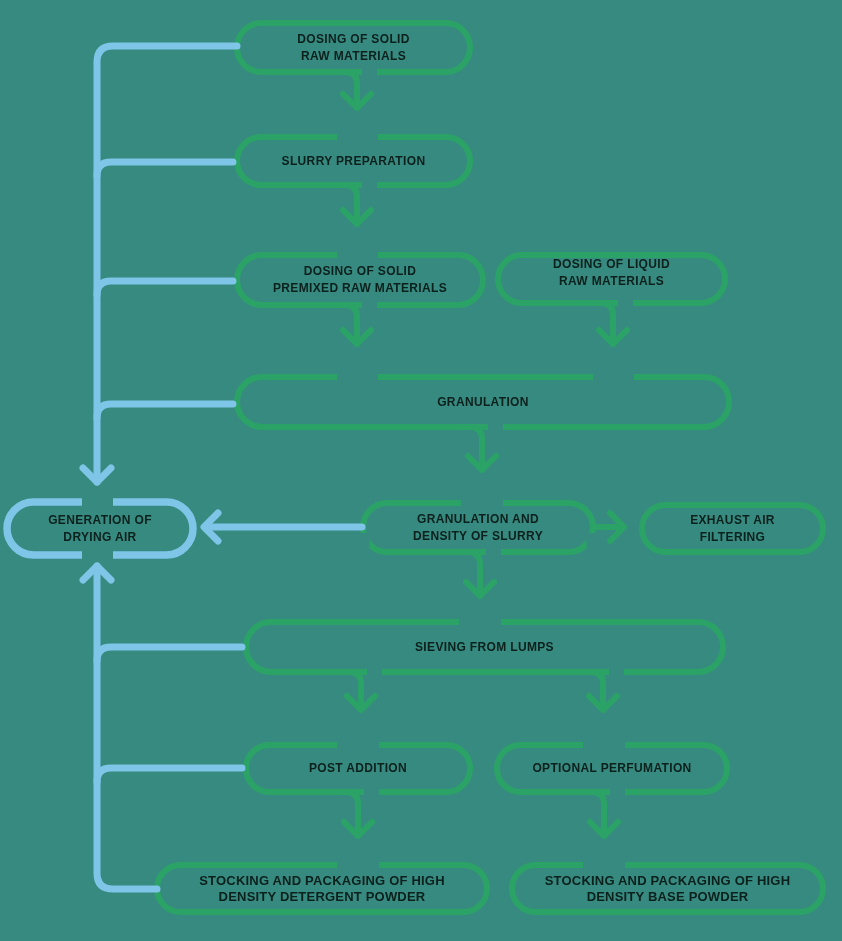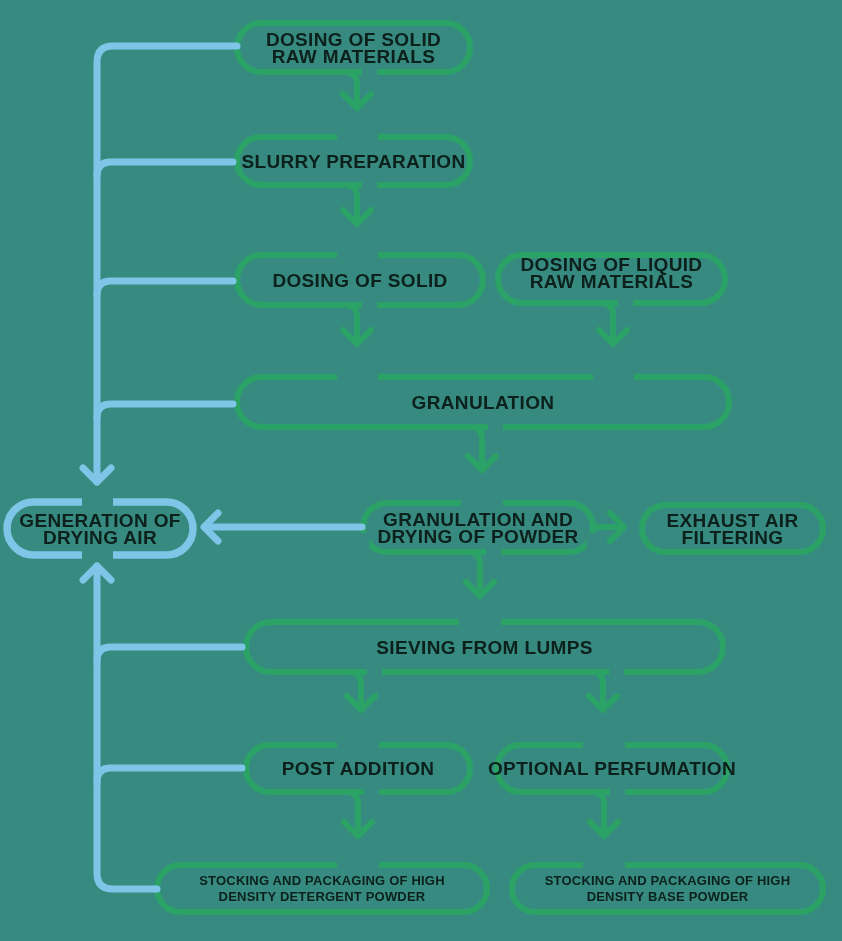--- a/index.html
+++ b/index.html
@@ -21,21 +21,21 @@
   .box.blue{stroke:var(--blue);stroke-width:7.5;}
   .eraser{stroke:var(--bg);stroke-width:13;fill:none;stroke-linecap:butt;}
   .arrow{fill:none;stroke:var(--green);stroke-width:6;stroke-linecap:round;stroke-linejoin:round;}
   .arrow.blue{stroke:var(--blue);stroke-width:7;}
   .label{
     position:absolute;
     display:flex;flex-direction:column;align-items:center;justify-content:center;
     text-align:center;
     color:var(--text);
     font-weight:bold;
-    font-size:19px;
+    font-size:12px;
     line-height:17px;
     letter-spacing:0.35px;
     white-space:nowrap;
   }
   .label.small{font-size:13px;line-height:16px;letter-spacing:0.2px;}
 </style>
 </head>
 <body>
 
 <div class="canvas">
@@ -127,35 +127,36 @@
 
   <div class="label" style="left:237px;top:23px;width:233px;height:49px;">
     <span>DOSING OF SOLID</span>
     <span>RAW MATERIALS</span>
   </div>
   <div class="label" style="left:237px;top:137px;width:233px;height:48px;">
     <span>SLURRY PREPARATION</span>
   </div>
   <div class="label" style="left:237px;top:255px;width:246px;height:50px;">
     <span>DOSING OF SOLID</span>
+    <span>PREMIXED RAW MATERIALS</span>
   </div>
   <div class="label" style="left:498px;top:249px;width:227px;height:48px;">
     <span>DOSING OF LIQUID</span>
     <span>RAW MATERIALS</span>
   </div>
   <div class="label" style="left:237px;top:377px;width:492px;height:50px;">
     <span>GRANULATION</span>
   </div>
   <div class="label" style="left:7px;top:502px;width:186px;height:53px;">
     <span>GENERATION OF</span>
     <span>DRYING AIR</span>
   </div>
   <div class="label" style="left:363px;top:503px;width:230px;height:49px;">
     <span>GRANULATION AND</span>
-    <span>DRYING OF POWDER</span>
+    <span>DENSITY OF SLURRY</span>
   </div>
   <div class="label" style="left:642px;top:505px;width:181px;height:47px;">
     <span>EXHAUST AIR</span>
     <span>FILTERING</span>
   </div>
   <div class="label" style="left:246px;top:622px;width:477px;height:50px;">
     <span>SIEVING FROM LUMPS</span>
   </div>
   <div class="label" style="left:246px;top:745px;width:224px;height:47px;">
     <span>POST ADDITION</span>

